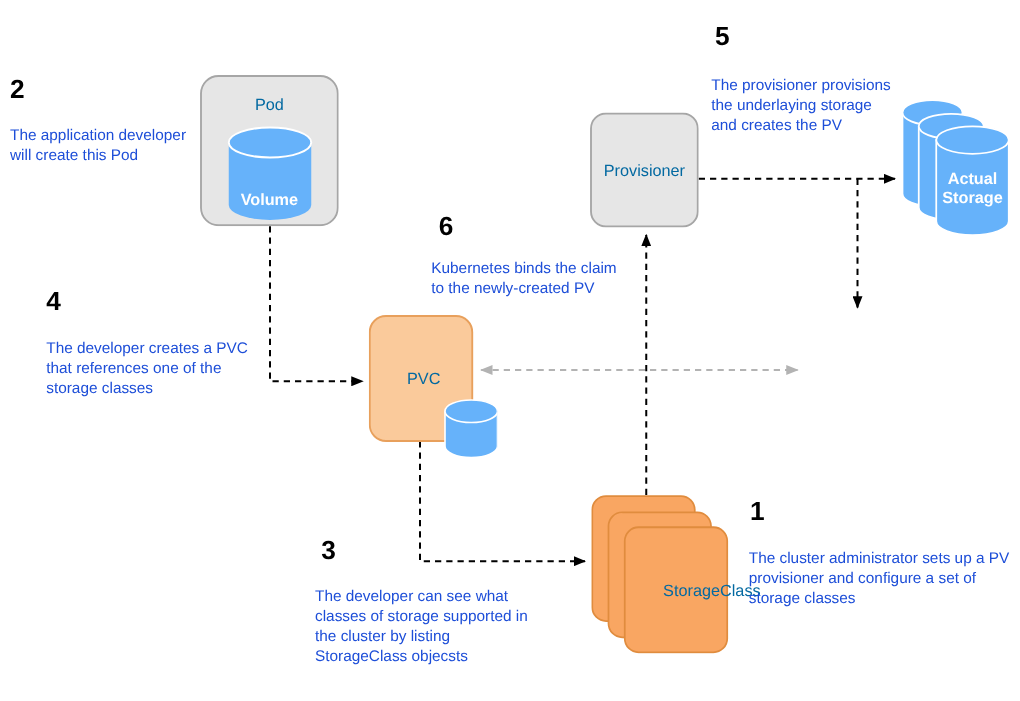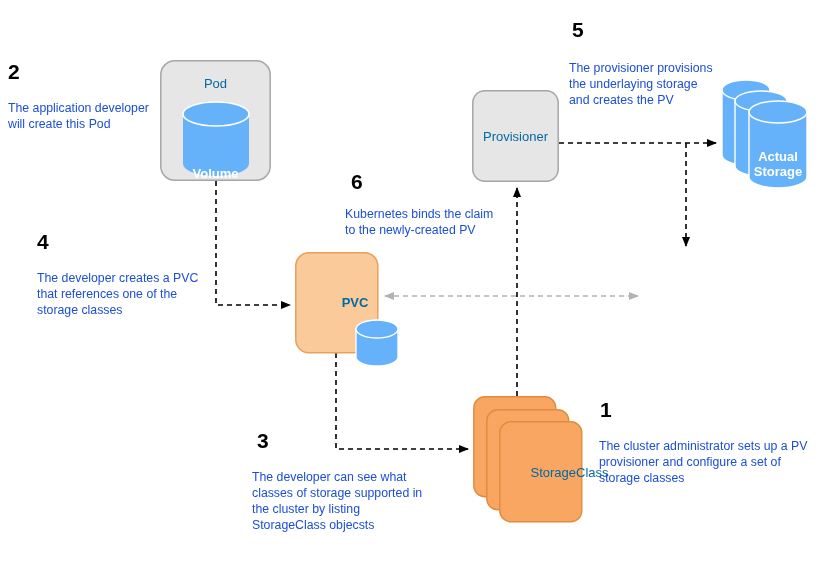--- a/index.html
+++ b/index.html
@@ -57,21 +57,20 @@
   }
   .cyl-label {
     position: absolute;
     left: 0;
     width: 100%;
     text-align: center;
     font-size: 13px;
     font-weight: bold;
     color: #ffffff;
     line-height: 15px;
-    margin-top: 14px;
   }
 </style>
 </head>
 <body>
 
 <div id="canvas">
 
   <svg class="layer-svg" viewBox="0 0 816 561" xmlns="http://www.w3.org/2000/svg">
     <defs>
       <marker id="arrowBlack" markerWidth="10" markerHeight="8" refX="9" refY="4" orient="auto" markerUnits="userSpaceOnUse">
@@ -134,21 +133,21 @@
     <div class="cyl-label" style="top:72px; left:33px; width:58px;">Storage</div>
   </div>
 
   <div class="node" style="left:295px; top:252px; width:103px; height:115px;">
     <svg width="103" height="115" viewBox="0 0 103 115" xmlns="http://www.w3.org/2000/svg">
       <rect x="0.8" y="0.8" width="82" height="100" rx="13" ry="13" fill="#FACA9B" stroke="#E8A05C" stroke-width="1.5"></rect>
 
       <path d="M61,77 L61,105 A21,9 0 0 0 103,105 L103,77 Z" fill="#66B2FA" stroke="#ffffff" stroke-width="1.3"></path>
       <ellipse cx="82" cy="77" rx="21" ry="9" fill="#66B2FA" stroke="#ffffff" stroke-width="1.3"></ellipse>
     </svg>
-    <div class="box-label" style="top:43px; left:16px; width:88px;font-weight:bold;">PVC</div>
+    <div class="box-label" style="top:43px; left:0; width:88px;">PVC</div>
   </div>
 
 
   <div class="node" style="left:473px; top:396px; width:110px; height:127px;">
     <svg width="110" height="127" viewBox="0 0 110 127" xmlns="http://www.w3.org/2000/svg">
       <rect x="0.8" y="0.8" width="82" height="100" rx="11" ry="11" fill="#F9A662" stroke="#E08C3E" stroke-width="1.4"></rect>
       <rect x="13.8" y="13.8" width="82" height="100" rx="11" ry="11" fill="#F9A662" stroke="#E08C3E" stroke-width="1.4"></rect>
       <rect x="26.8" y="25.8" width="82" height="100" rx="11" ry="11" fill="#F9A662" stroke="#E08C3E" stroke-width="1.4"></rect>
     </svg>
     <div class="box-label" style="top:69px; left:27px; width:83px;padding-left:28px;">StorageClass</div>

